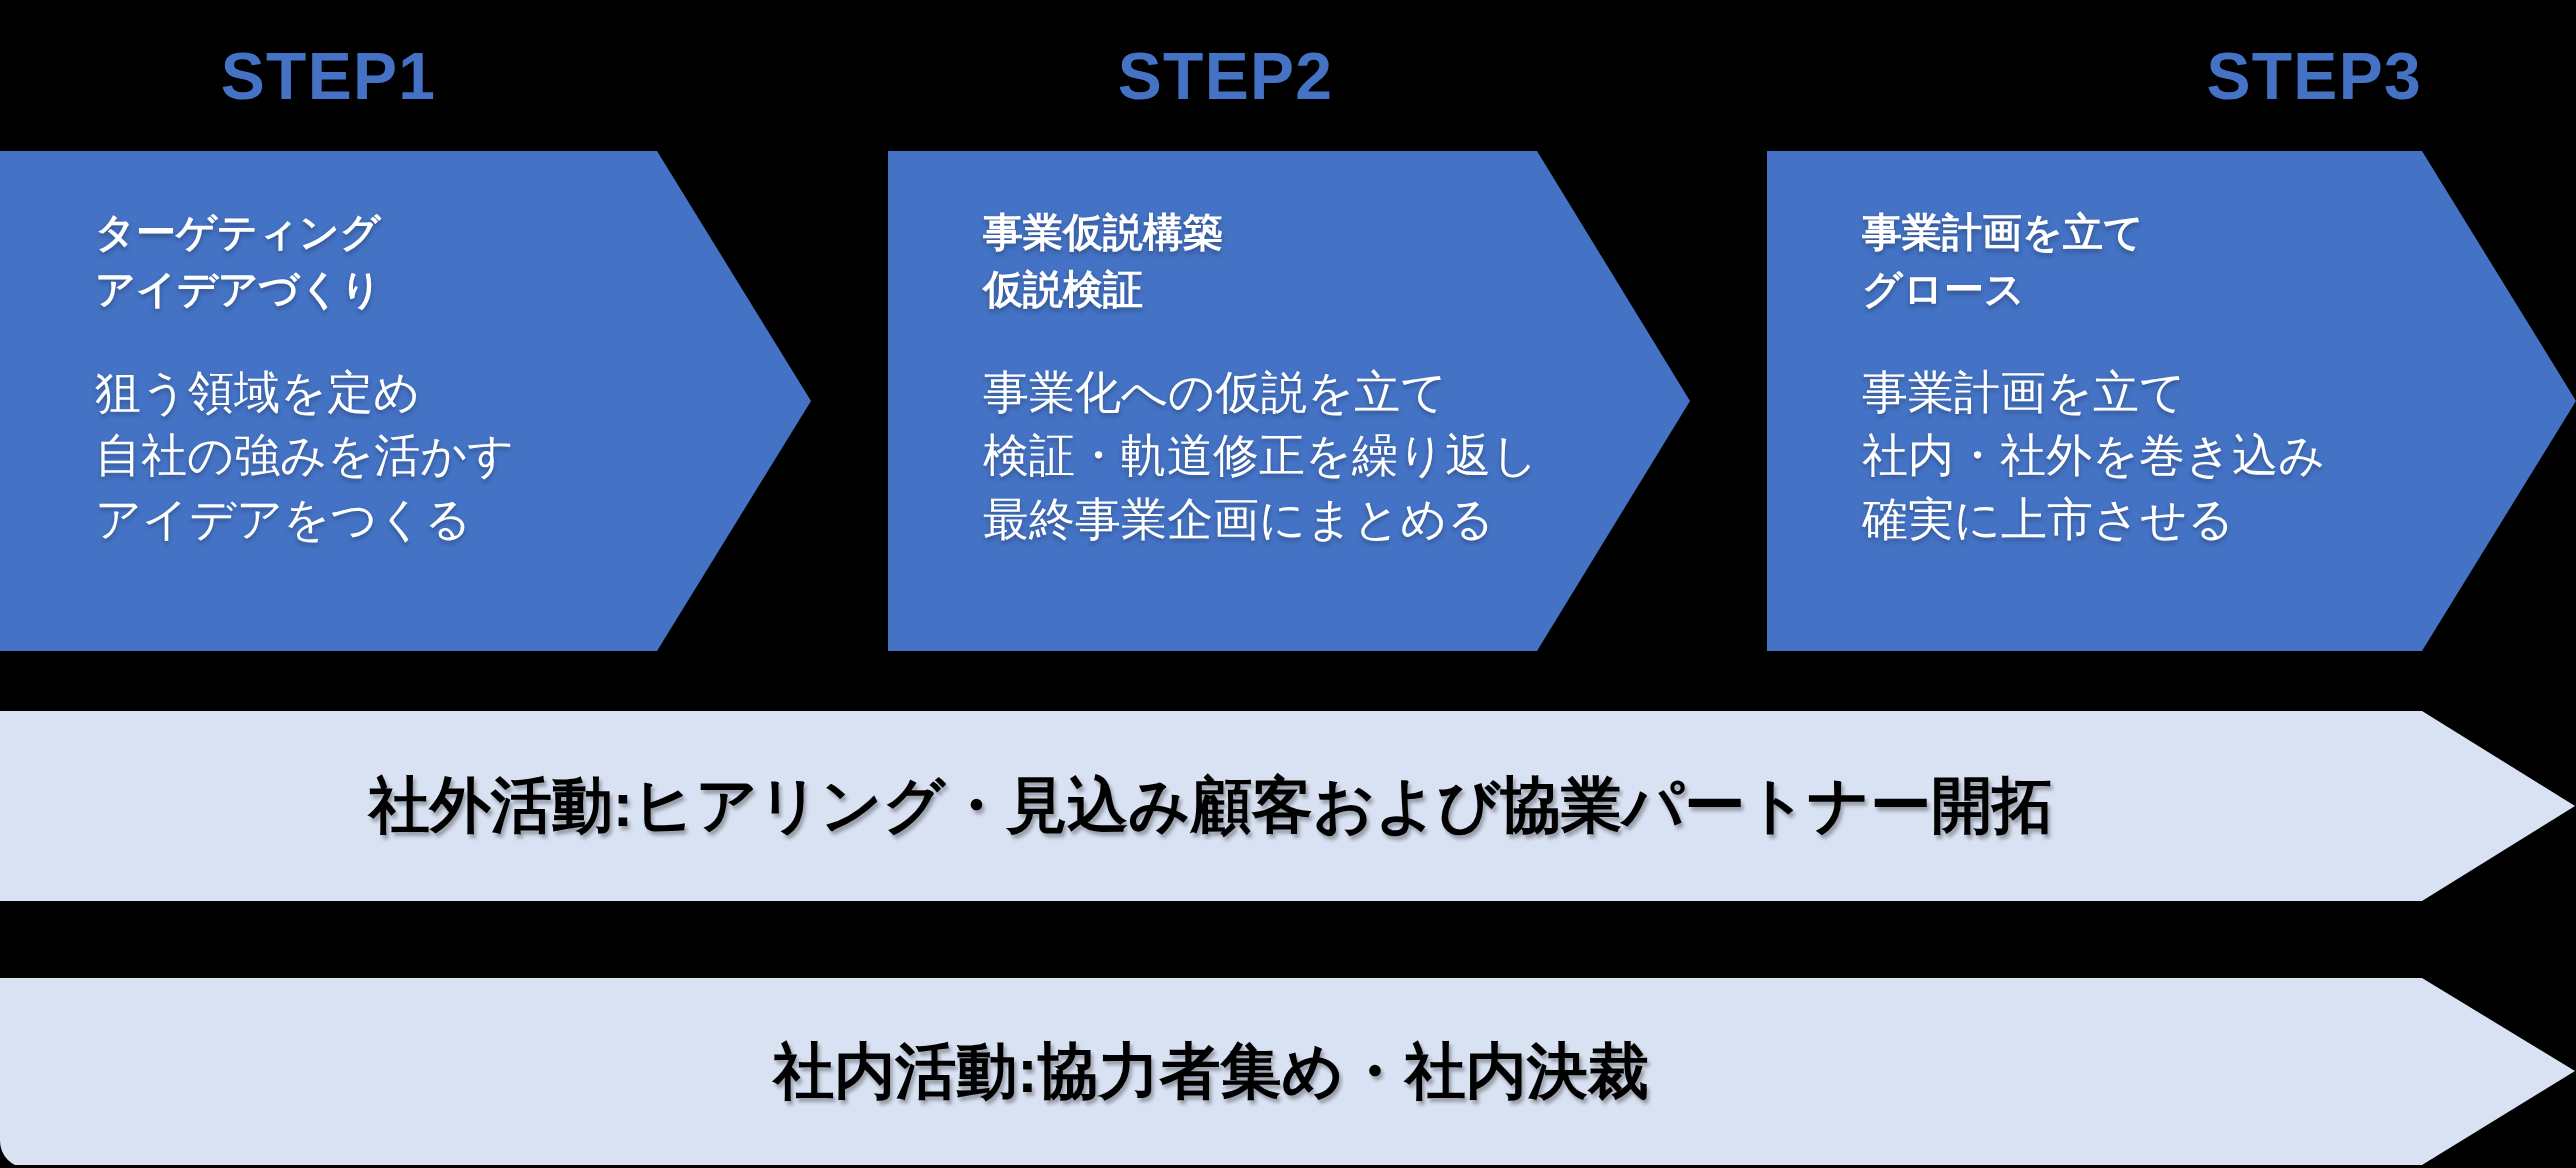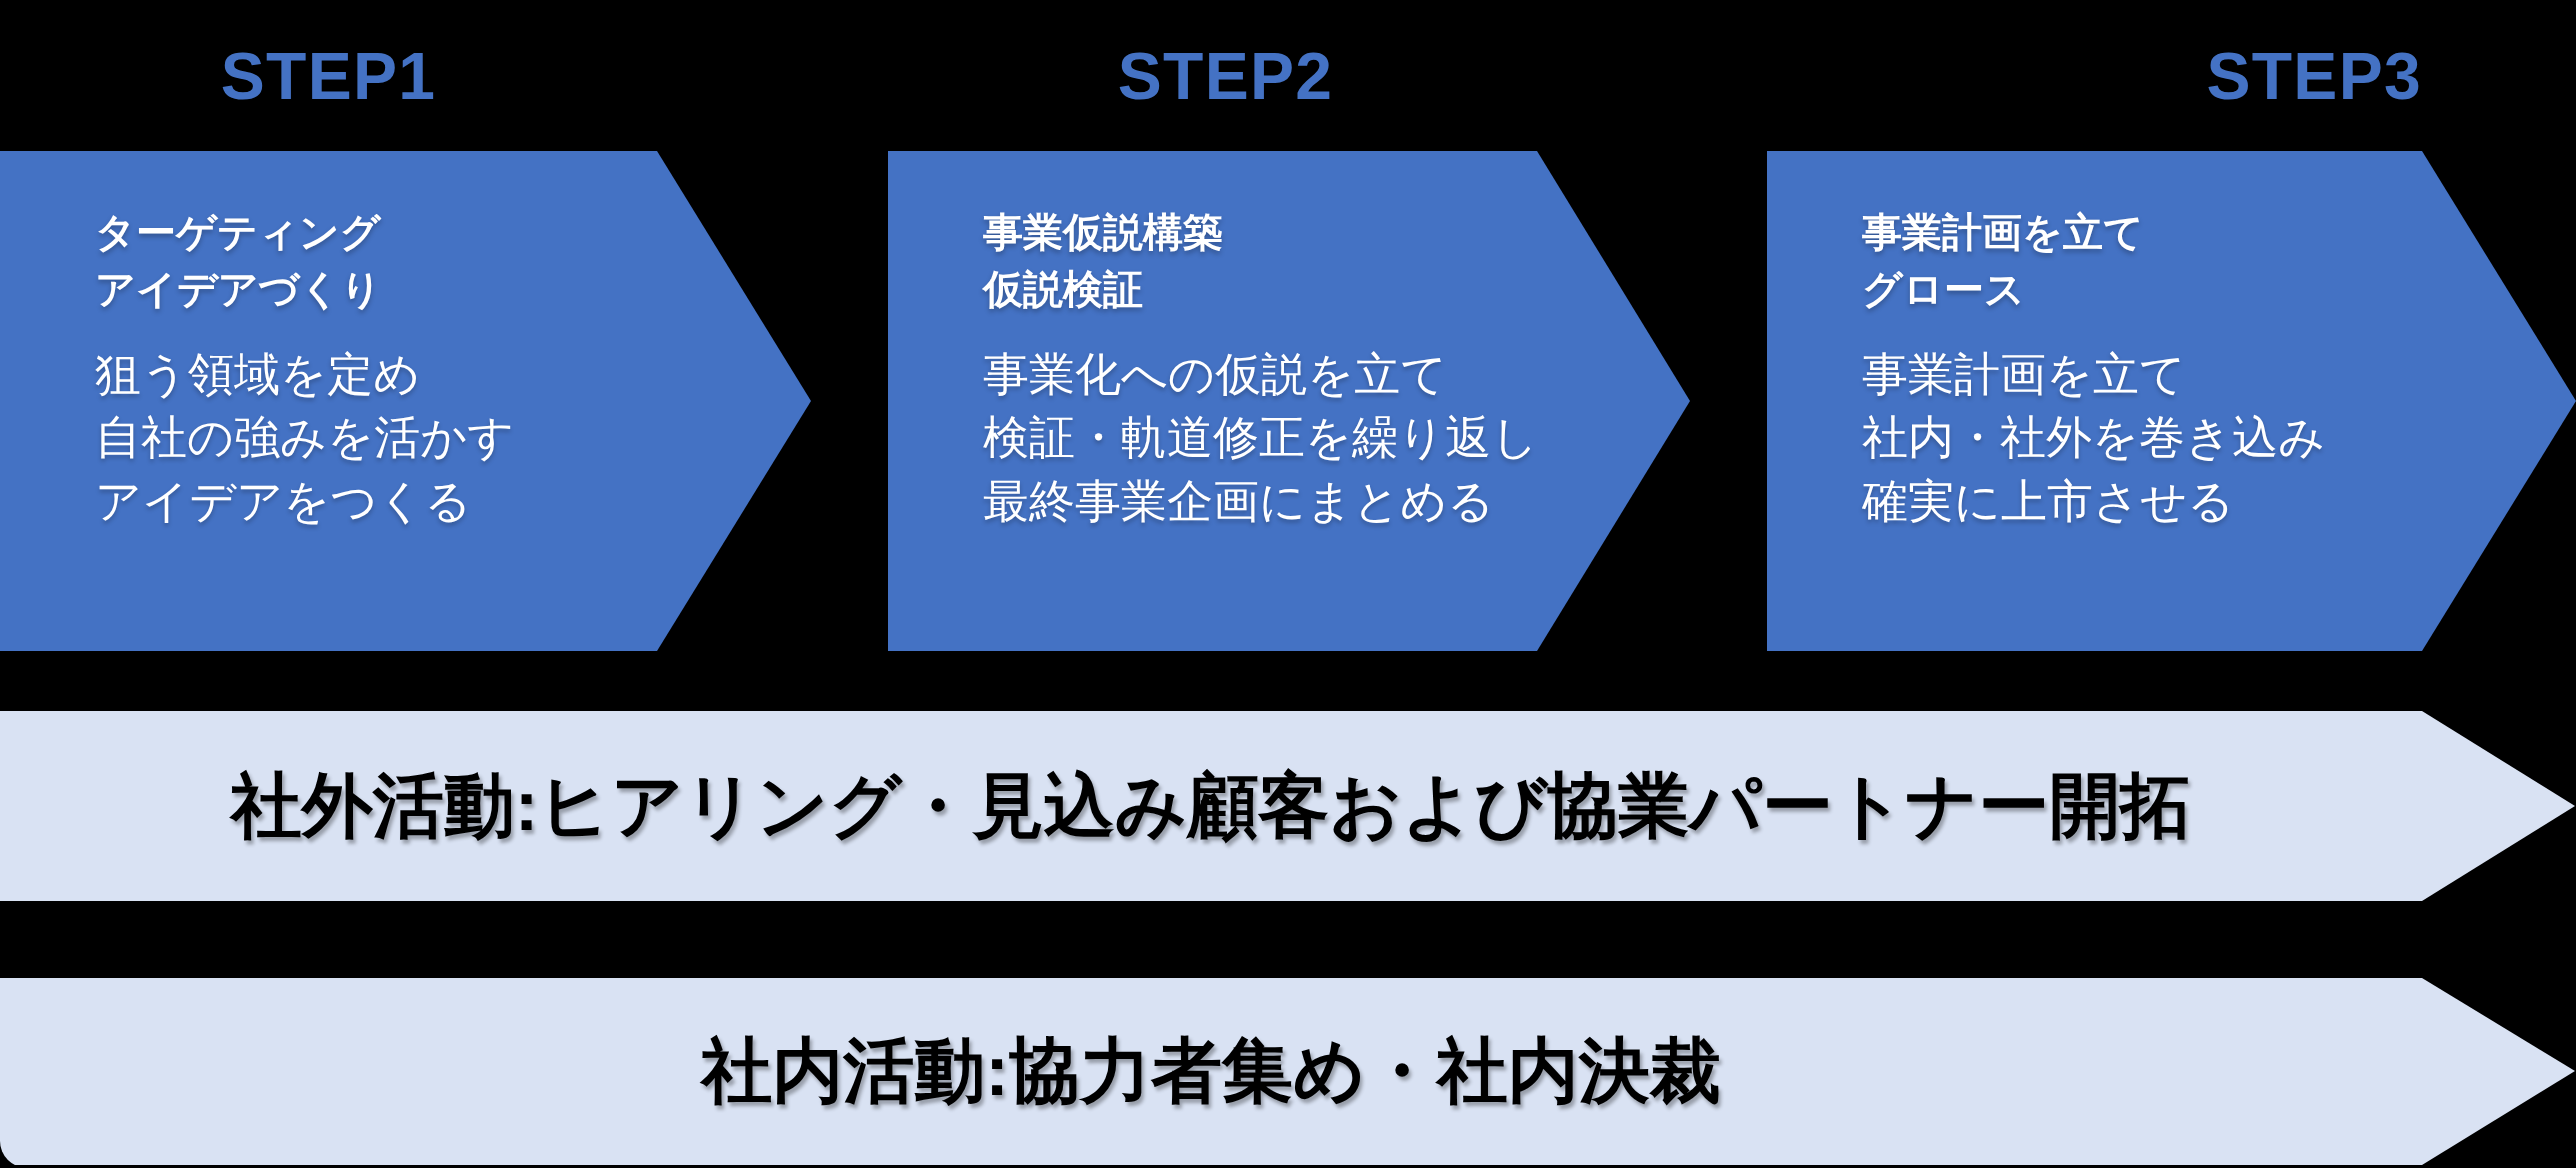--- a/index.html
+++ b/index.html
@@ -61,21 +61,21 @@
   .arrow-title {
     margin: 0;
     font-size: 40px;
     line-height: 1.42;
     font-weight: bold;
     color: #FFFFFF;
     text-shadow: 0 3.2px 5.7px rgba(0,0,0,0.28);
     white-space: nowrap;
   }
   .arrow-body {
-    margin: 25px 0 0 0;
+    margin: 43px 0 0 0;
     font-size: 46px;
     line-height: 1.38;
     font-weight: normal;
     color: #FFFFFF;
     text-shadow: 0 2.5px 4.4px rgba(0,0,0,0.25);
     white-space: nowrap;
   }
   .arrow-title span, .arrow-body span { display: block; }
 
   
@@ -95,21 +95,21 @@
   }
   .band-text {
     position: absolute;
     left: 0;
     top: 0;
     width: 2422px;
     height: 100%;
     display: flex;
     align-items: center;
     justify-content: center;
-    font-size: 71px;
+    font-size: 61px;
     font-weight: bold;
     color: #000000;
     text-shadow: 2.5px 3.8px 3.8px rgba(0,0,0,0.30);
     white-space: nowrap;
   }
 </style>
 </head>
 <body>
 
 <div class="canvas">

